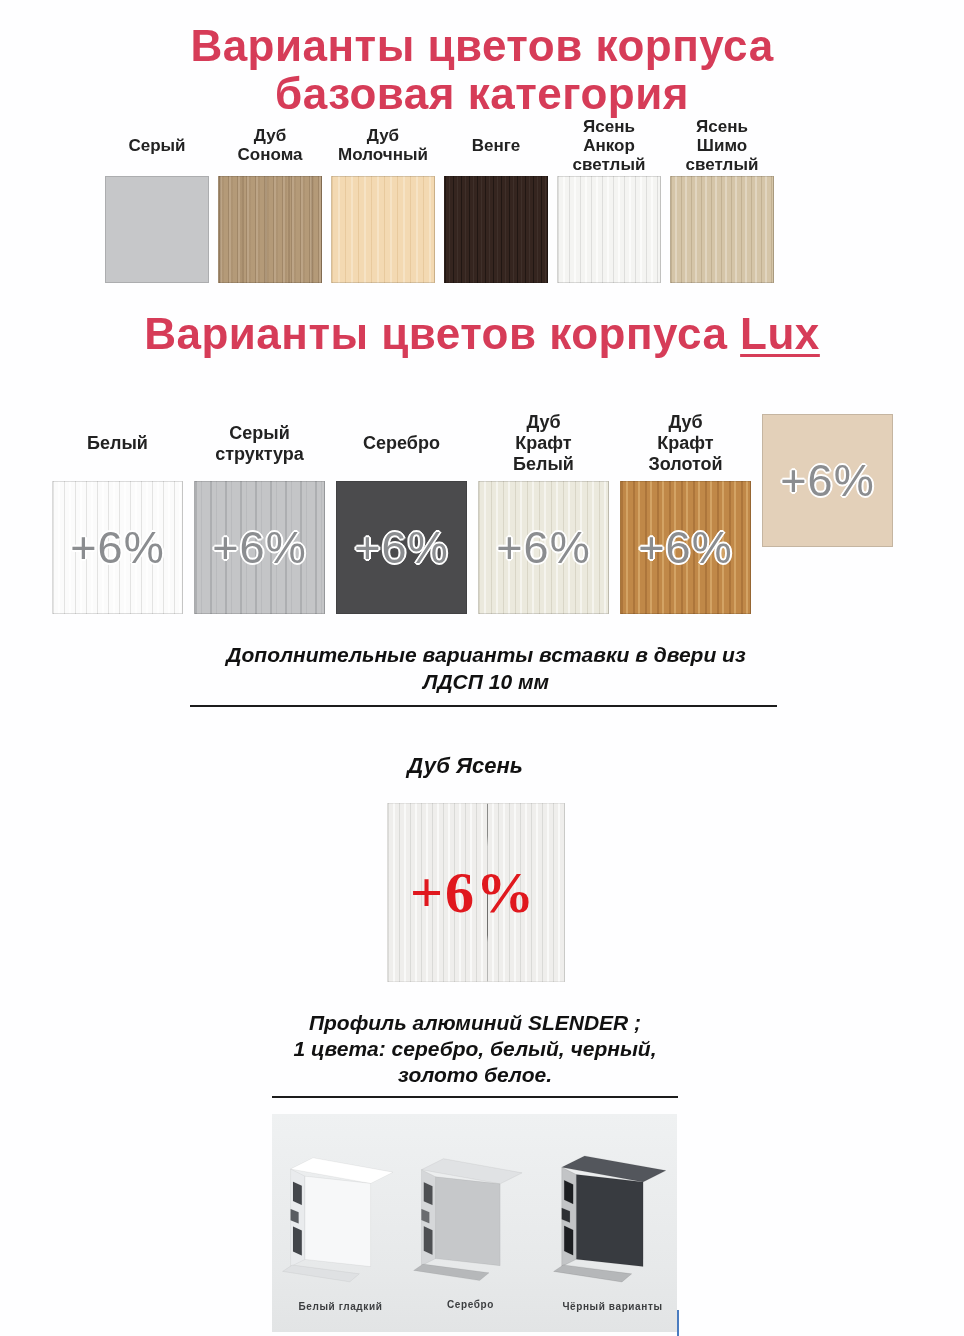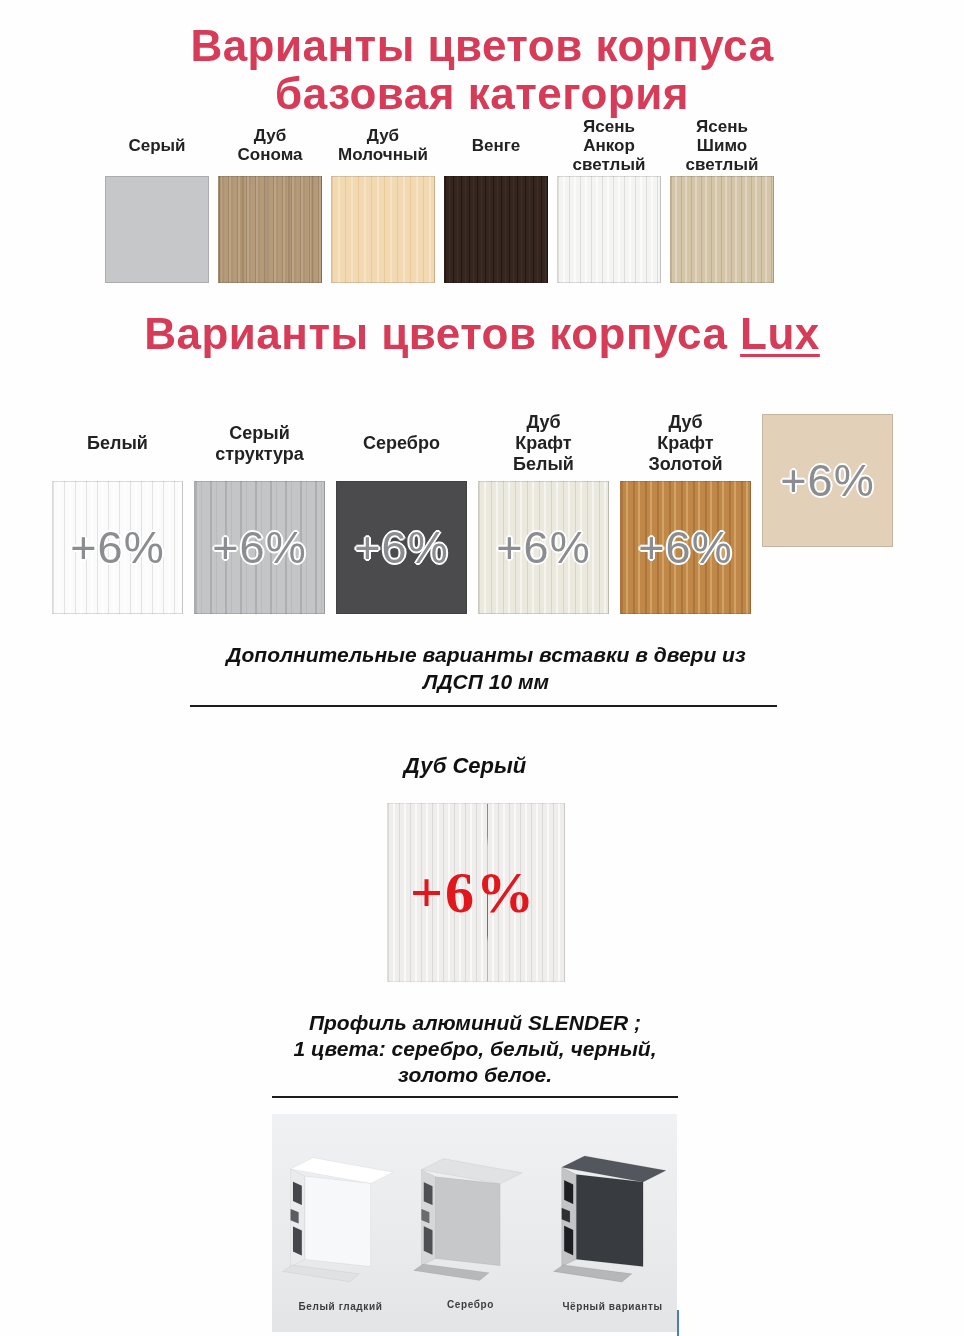--- a/index.html
+++ b/index.html
@@ -211,21 +211,21 @@
     <div class="swatch" style="--sw: #e3d0b9;">
       <span class="plus6">+6%</span>
     </div>
   </div>
 </div>
 
 <div class="abs ital pre" id="inserts-heading">Дополнительные варианты вставки в двери из
 ЛДСП 10 мм</div>
 <div class="abs" id="rule-1"></div>
 
-<div class="abs ital" id="elza-label">Дуб Серый</div>
+<div class="abs ital" id="elza-label">Дуб Ясень</div>
 
 <div class="abs tx-white-grain" id="elza-swatch" style="--sw: #efeeec;">
   <div id="elza-crack"></div>
   <div id="elza-plus6">+6%</div>
 </div>
 
 <div class="abs ital pre" id="profile-heading">Профиль алюминий SLENDER ;
 1 цвета: серебро, белый, черный,
 золото белое.</div>
 <div class="abs" id="rule-2"></div>

